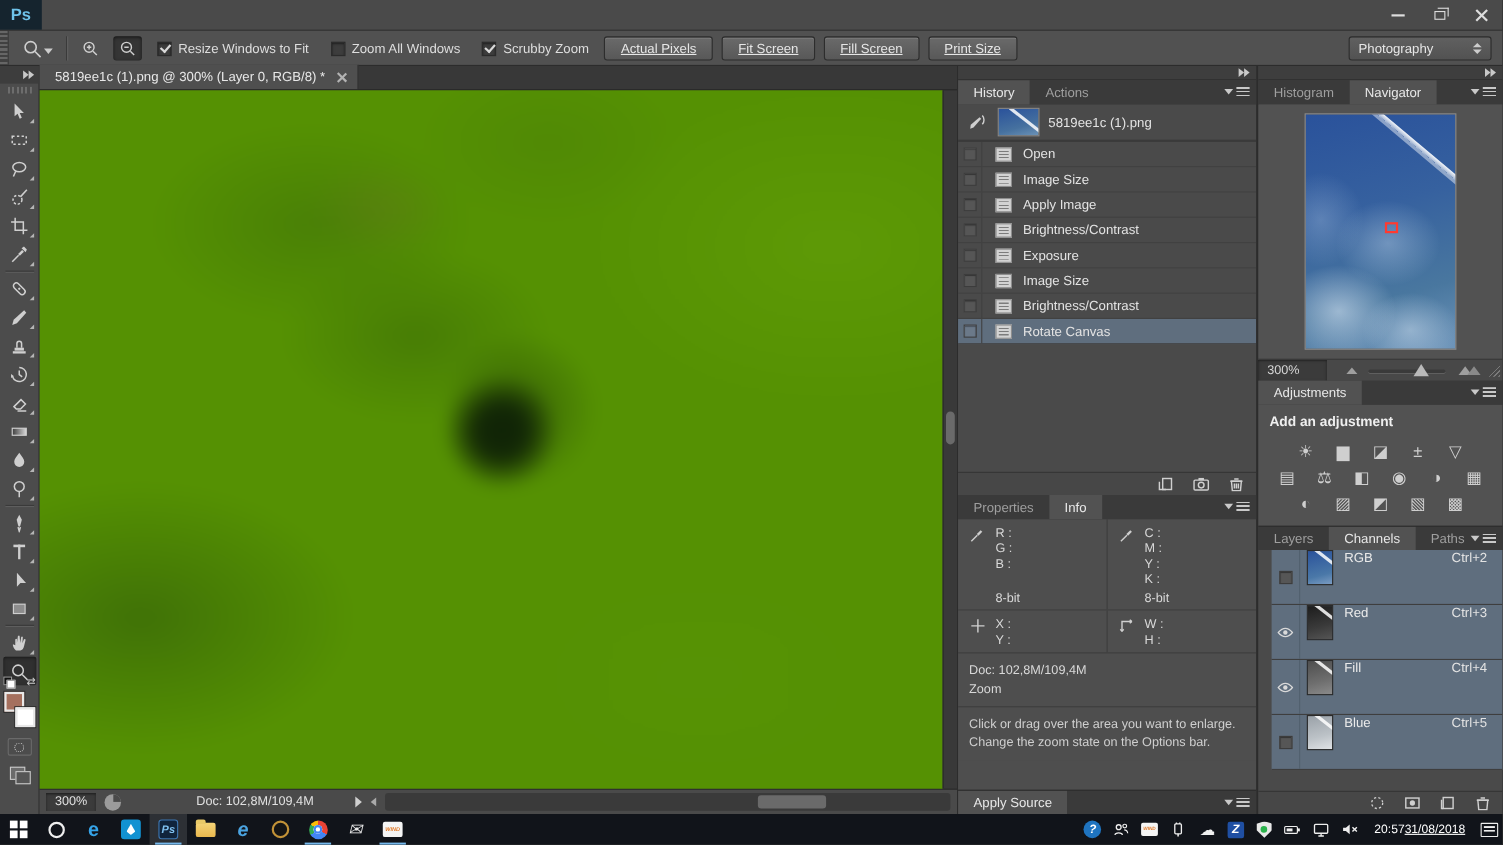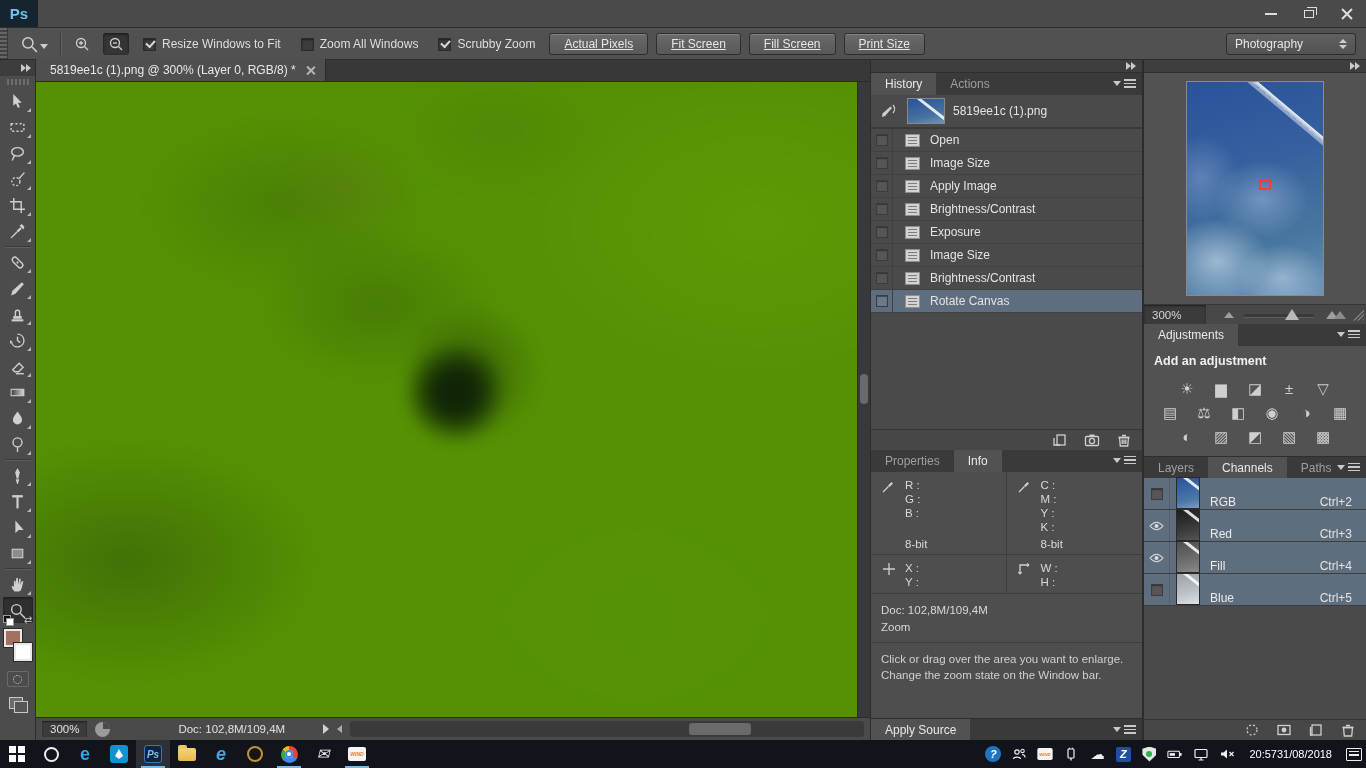--- a/index.html
+++ b/index.html
@@ -167,21 +167,21 @@
   .grip-corner { width:12px; height:12px; margin-right:2px; background:repeating-linear-gradient(135deg,#7a7a7a 0 1px,transparent 1px 3px); clip-path:polygon(100% 0,100% 100%,0 100%); }
 
   
   .adj-body { background:#525252; padding:4px 8px 8px; }
   .adj-head { font-weight:bold; color:#efefef; font-size:12.5px; padding:4px 2px 8px; }
   .adj-row { display:flex; justify-content:center; gap:10px; padding:3px 0; }
   .adj { width:24px; height:18px; display:flex; align-items:center; justify-content:center; color:#cfcfcf; font-size:15px; line-height:1; }
 
   
   .chan-body { background:#4a4a4a; }
-  .chan-row { display:flex; align-items:flex-end; height:32px; border-bottom:1px solid #3e3e3e; background:#5f6e7e; }
+  .chan-row { display:flex; align-items:flex-start; height:50px; border-bottom:1px solid #3e3e3e; background:#5f6e7e;margin-left:12px; }
   .eye-cell { width:26px; align-self:stretch; display:flex; align-items:center; justify-content:center; border-right:1px solid #52606e; }
   .chan-thumb { width:24px; height:32px; border:1px solid #2a2a2a; margin:0 10px 0 6px; position:relative; overflow:hidden; }
   .stripe::after { content:""; position:absolute; left:30%; top:-10%; width:120%; height:3px; background:rgba(255,255,255,.85); transform:rotate(38deg); transform-origin:left top; }
   .th-rgb { background:linear-gradient(165deg,#1f4astrip 0,#000 0); background:linear-gradient(165deg,#2a529b,#4a78a8 70%,#7b9cc2); }
   .th-red { background:linear-gradient(165deg,#1d1d1d,#3a3a3a 60%,#555); }
   .th-green { background:linear-gradient(165deg,#4e4e4e,#6e6e6e 60%,#8a8a8a); }
   .th-blue { background:linear-gradient(165deg,#9aa1a8,#bcc2c7 60%,#dfe2e5); }
   .chan-name { font-size:12px; color:#eaeaea; }
   .chan-short { margin-left:auto; padding-right:14px; font-size:12px; color:#e3e3e3; }
   .chan-fill { flex:1; background:#4a4a4a; }
@@ -644,21 +644,21 @@
               <div>H :</div>
             </div>
           </div>
         </div>
         <div class="info-doc">
           <div>Doc: 102,8M/109,4M</div>
           <div>Zoom</div>
         </div>
         <div class="info-tip">
           <div>Click or drag over the area you want to enlarge.</div>
-          <div>Change the zoom state on the Window bar.</div>
+          <div>Change the zoom state on the Options bar.</div>
         </div>
       </div>
 
       <div style="flex:1; background:#4e4e4e;"></div>
 
       <div class="tabstrip" style="border-top:1px solid #2e2e2e;">
         <span class="ptab on">Apply Source</span>
         <span class="pmenu">
             <i class="tri"></i>
             <i class="bars"></i>
@@ -667,20 +667,28 @@
     </div>
 
     <div class="panel-col rgt">
       <div class="col-top">
           <span class="dbl-r">
             <i></i>
             <i></i>
           </span>
         </div>
 
+      <div class="tabstrip">
+        <span class="ptab">Histogram</span>
+        <span class="ptab on">Navigator</span>
+        <span class="pmenu">
+            <i class="tri"></i>
+            <i class="bars"></i>
+          </span>
+      </div>
       <div class="nav-body">
         <div class="nav-img">
           <i class="contrail"></i>
           <i class="viewbox"></i>
         </div>
       </div>
       <div class="nav-foot">
         <span class="nav-zoom">300%</span>
         <i class="mt-s"></i>
         <div class="nav-slider">
@@ -882,20 +890,20 @@
           </svg>
         </span>
       <span class="tb-item">
           <svg class="tiny-svg" viewBox="0 0 16 14">
             <path d="M2 5.5h2.5L8 2.5v9L4.5 8.5H2z" fill="#eee"></path>
             <path d="M10.5 5l4 4M14.5 5l-4 4" stroke="#eee" stroke-width="1.3"></path>
           </svg>
         </span>
       <span class="tb-item clock" style="width:auto;justify-content:space-between;">
         <span style="display:block;">20:57</span>
-        <span style="display:block;">31/08/2018</span>
+        <span style="display:block;text-decoration:underline;">31/08/2018</span>
       </span>
       <span class="tb-item">
           <i class="action"></i>
         </span>
     </span>
   </footer>
 </div>
 
 </body></html>

